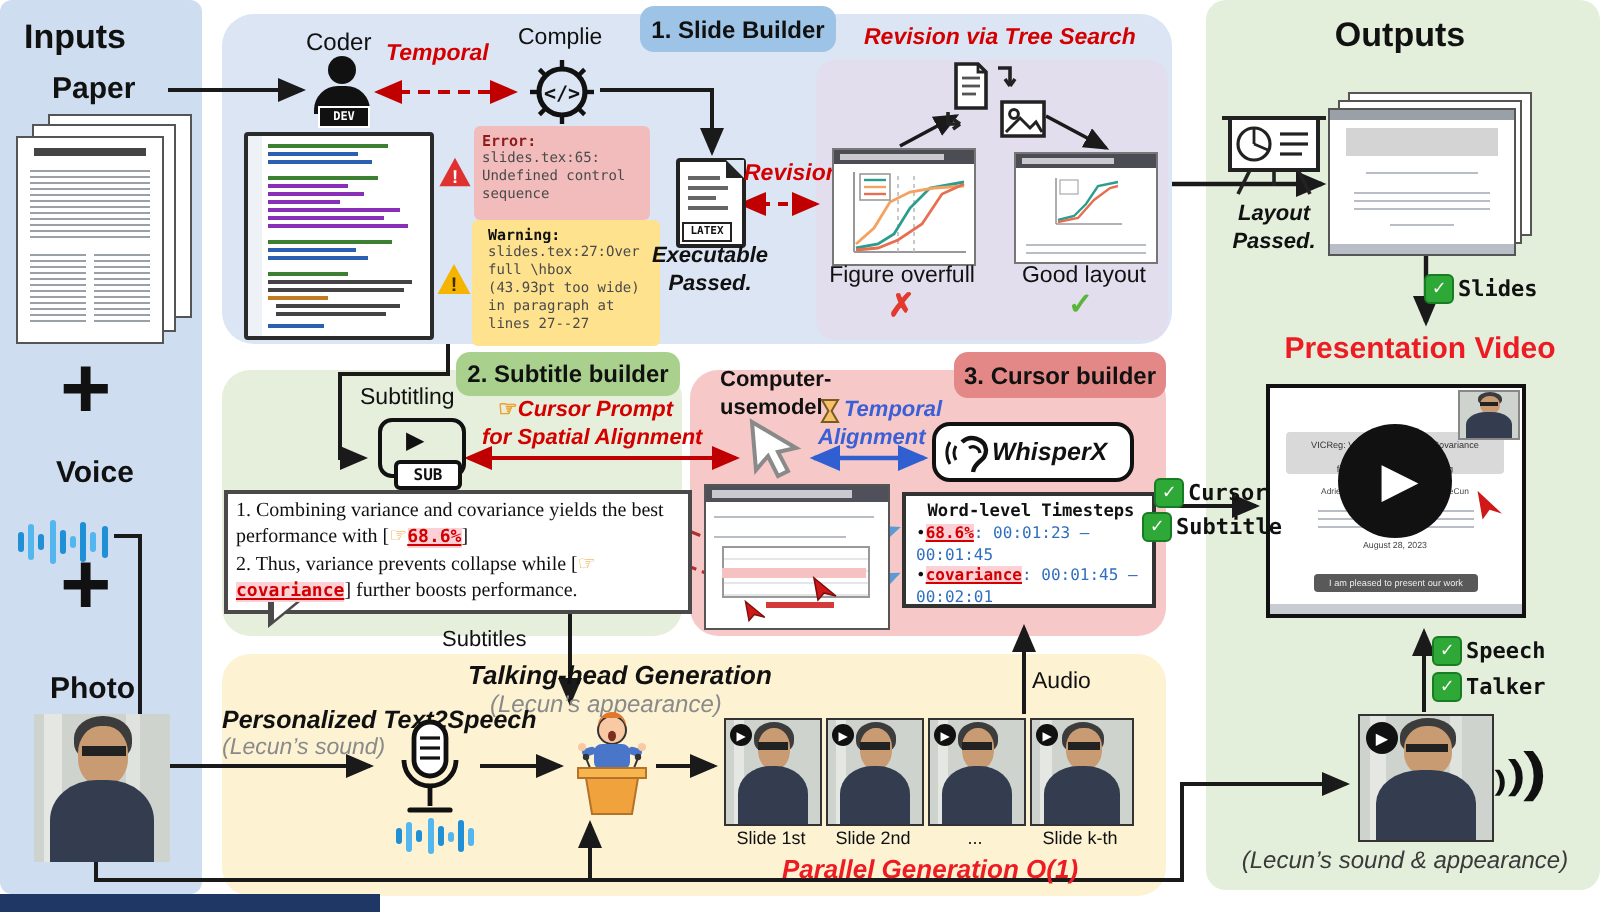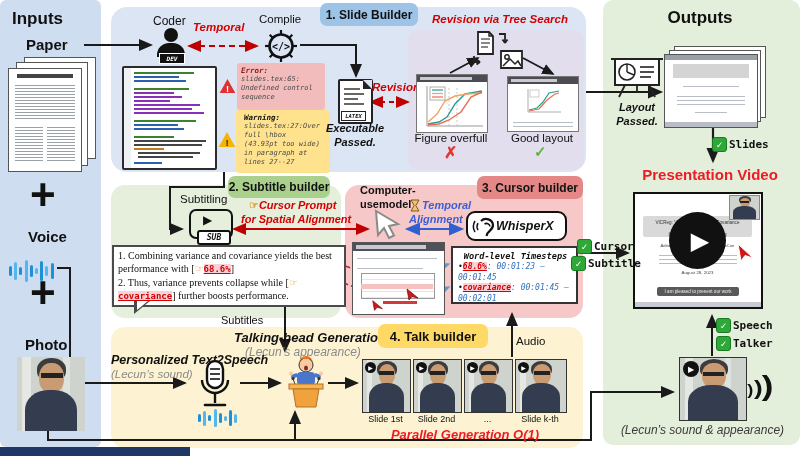--- a/index.html
+++ b/index.html
@@ -3,21 +3,21 @@
 <meta charset="utf-8">
 <style>
   html,body{margin:0;padding:0;background:#fff;}
   #fig{position:relative;width:800px;height:456px;background:#fff;overflow:hidden;
        font-family:"Liberation Sans",sans-serif;color:#111;}
   .abs{position:absolute;}
   .panel{position:absolute;border-radius:12px;}
   .badge{position:absolute;border-radius:7px;display:flex;align-items:center;justify-content:center;
          font-weight:bold;font-size:12px;color:#111;z-index:12;}
   .hd{font-weight:bold;}
-  .mono{font-family:"DejaVu Sans Mono",monospace;font-style:italic;}
+  .mono{font-family:"DejaVu Sans Mono",monospace;}
   .serif{font-family:"Liberation Serif",serif;}
   .it{font-style:italic;}
   .red{color:#d40000;}
   .blue{color:#3b5fd6;}
   .gray{color:#8a8a8a;}
   .ctr{text-align:center;}
   .z{z-index:10;}
   svg.overlay{position:absolute;left:0;top:0;z-index:6;pointer-events:none;}
   
   .tlines{background:repeating-linear-gradient(#0000 0 2px,#9aa0a8 2px 3px);}
@@ -274,21 +274,21 @@
       <line x1="5" y1="24" x2="38" y2="24" stroke="#999" stroke-width="0.8"></line>
       <path d="M6,22 L14,20 20,14 26,5 36,3" fill="none" stroke="#2a9d8f" stroke-width="1.2"></path>
       <path d="M6,23 L16,21 24,12 32,6 36,5" fill="none" stroke="#e76f51" stroke-width="1.2"></path>
       <rect x="7" y="2" width="9" height="7" fill="#fff" stroke="#aaa" stroke-width="0.6"></rect>
     </svg>
     <div class="abs tlines2" style="left:5px;top:42px;width:60px;height:8px;"></div>
   </div>
   <div class="abs ctr z" style="left:507px;top:132px;width:70px;font-size:11.5px;">Good layout</div>
   <div class="abs hd z" style="left:534px;top:143px;font-size:15px;color:#5bb53a;">✓</div>
 
-  <div class="badge" style="left:228px;top:176px;width:102px;height:22px;background:#a9d18d;">2. Subtitle builder</div>
+  <div class="badge" style="left:228px;top:176px;width:112px;height:22px;background:#a9d18d;">2. Subtitle builder</div>
   <div class="abs z" style="left:180px;top:193px;font-size:11.5px;">Subtitling</div>
   <div class="abs z" style="left:187px;top:209px;width:46px;height:34px;">
     <div class="abs" style="left:2px;top:0;width:40px;height:26px;border:2.5px solid #111;border-radius:7px;background:#e5efdc;"></div>
     <div class="abs" style="left:16px;top:4px;font-size:12px;color:#111;">▶</div>
     <div class="abs mono" style="left:10px;top:21px;width:30px;height:11px;background:#fff;border:2px solid #111;border-radius:3px;font-size:8px;font-weight:bold;text-align:center;line-height:11px;">SUB</div>
   </div>
   <div class="abs hd it red z" style="left:249px;top:199px;font-size:11px;line-height:13.5px;">
     <div><span class="finger">☞</span><span>Cursor Prompt</span></div>
     <div style="margin-left:-8px;">for Spatial Alignment</div>
   </div>
@@ -354,21 +354,20 @@
 
   <div class="checktag" style="left:577px;top:239px;">
     <span class="checkbox">✓</span>
       <span>Cursor</span>
   </div>
   <div class="checktag" style="left:571px;top:256px;">
     <span class="checkbox">✓</span>
       <span>Subtitle</span>
   </div>
 
-  <div class="badge" style="left:378px;top:324px;width:110px;height:24px;background:#fed966;font-size:13px;">4. Talk builder</div>
   <div class="abs hd it z" style="left:234px;top:330px;font-size:13px;">Talking-head Generation</div>
   <div class="abs it gray z" style="left:245px;top:345px;font-size:12px;">(Lecun’s appearance)</div>
   <div class="abs hd it z" style="left:111px;top:353px;font-size:12.5px;">Personalized Text2Speech</div>
   <div class="abs it gray z" style="left:111px;top:368px;font-size:11.5px;">(Lecun’s sound)</div>
   <div class="abs z" style="left:516px;top:335px;font-size:11.5px;">Audio</div>
 
   <svg class="abs z" style="left:194px;top:359px;" width="42" height="52" viewBox="0 0 42 52">
     <rect x="13" y="2" width="16" height="27" rx="8" fill="#fff" stroke="#111" stroke-width="2.4"></rect>
     <line x1="16" y1="10" x2="26" y2="10" stroke="#111" stroke-width="1.6"></line>
     <line x1="16" y1="15" x2="26" y2="15" stroke="#111" stroke-width="1.6"></line>

